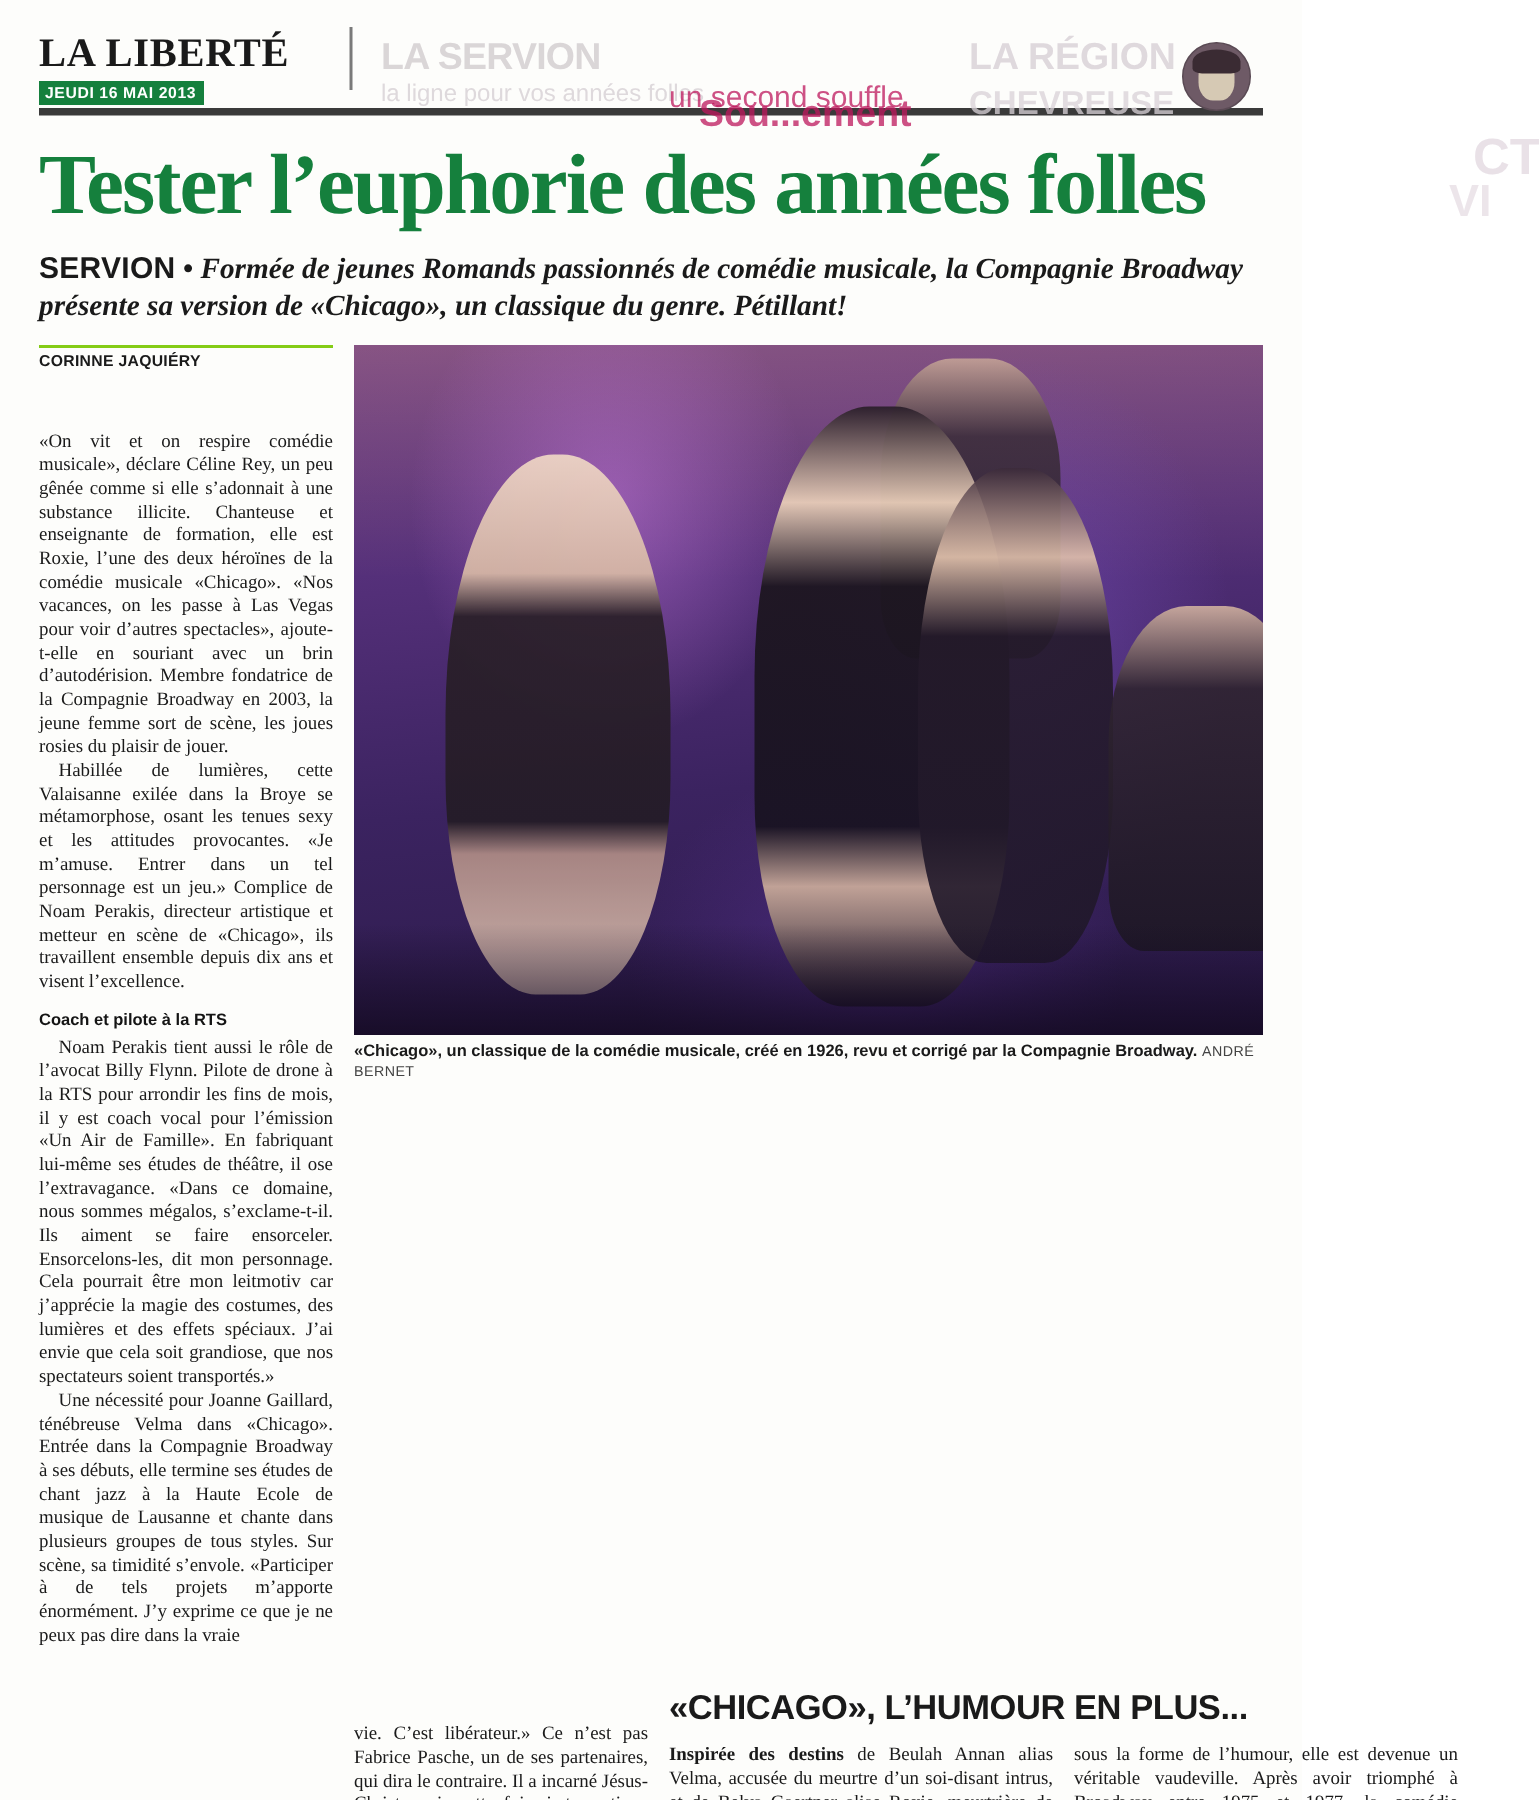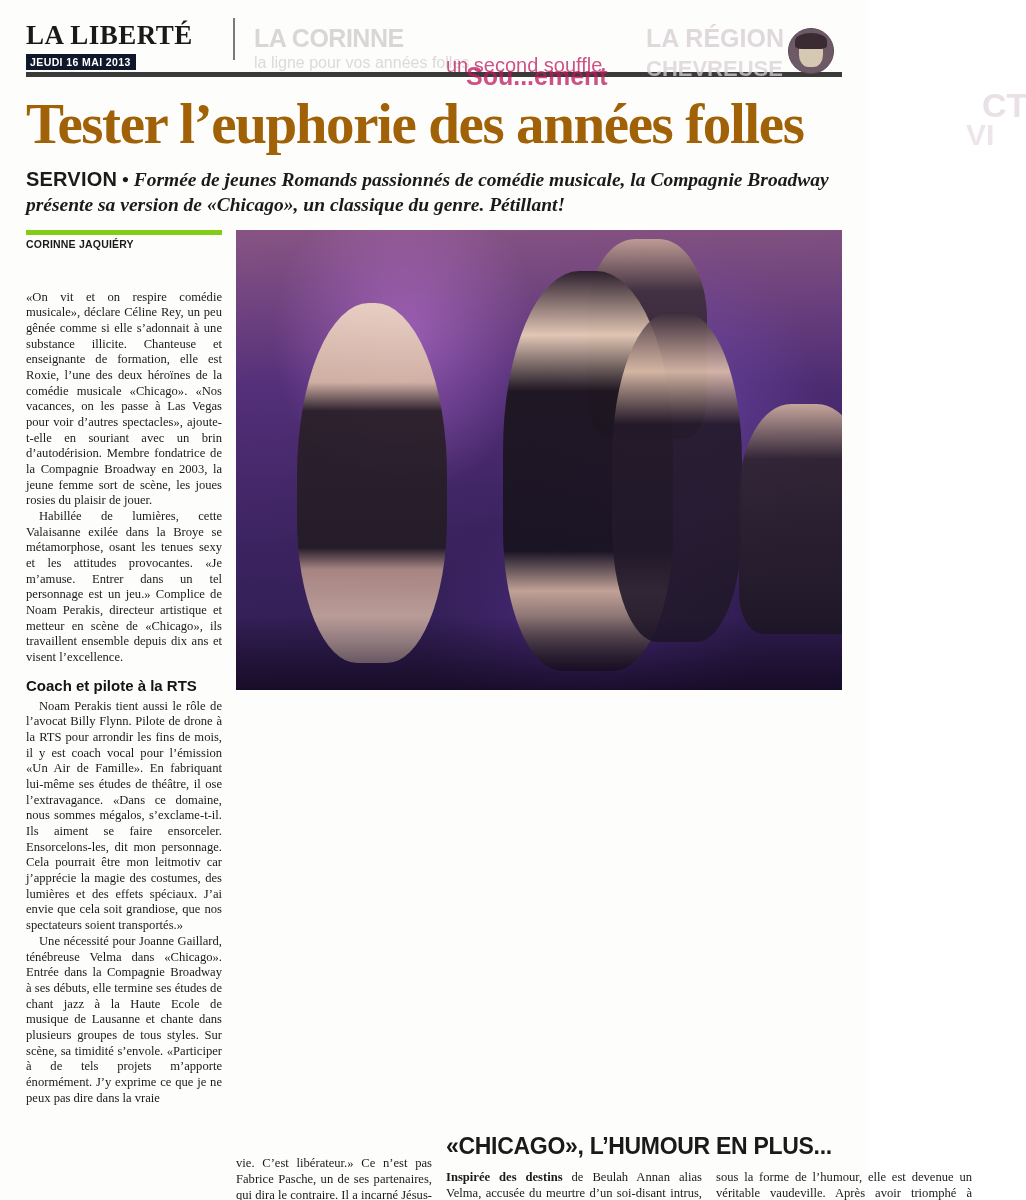--- a/index.html
+++ b/index.html
@@ -40,21 +40,21 @@
   .masthead-title {
     font-family: "Liberation Serif", serif;
     font-weight: bold;
     font-size: 27px;
     letter-spacing: 0.5px;
     color: #1a1a1a;
     line-height: 1;
   }
   .masthead-date {
     margin-top: 5px;
-    background: #0f172a;
+    background: #15803d;
     color: #ffffff;
     font-family: "Liberation Sans", sans-serif;
     font-weight: bold;
     font-size: 10.5px;
     letter-spacing: 0.4px;
     padding: 2px 5px 2px 4px;
     display: inline-block;
   }
   .masthead-rule {
     position: absolute;
@@ -114,21 +114,21 @@
   }
 
   
   .headline {
     font-family: "Liberation Serif", serif;
     font-weight: bold;
     font-size: 57px;
     line-height: 1.02;
     letter-spacing: -1.4px;
     margin: 18px 0 14px 0;
-    color: #a16207;
+    color: #15803d;
   }
 
   .lede {
     font-family: "Liberation Serif", serif;
     font-size: 19.5px;
     line-height: 1.27;
     font-style: italic;
     font-weight: bold;
     margin-bottom: 12px;
     padding-right: 10px;
@@ -158,28 +158,28 @@
     margin: 0 0 0 0;
     text-indent: 13px;
     hyphens: auto;
   }
   .col p.first { text-indent: 0; margin-top: 40px; }
   .byline {
     font-family: "Liberation Sans", sans-serif;
     font-weight: bold;
     font-size: 10.5px;
     letter-spacing: 0.2px;
-    border-top: 5px solid #84cc16;
+    border-top: 2px solid #84cc16;
     padding-top: 3px;
     margin-bottom: 5px;
   }
   .subhead {
     font-family: "Liberation Sans", sans-serif;
     font-weight: bold;
-    font-size: 15px;
+    font-size: 11px;
     margin: 11px 0 5px 0;
     color: #141414;
   }
 
   
   .photo-block {
     flex: 1 1 auto;
     width: 790px;
   }
   .photo {
@@ -277,21 +277,21 @@
 
 <div class="page">
 
   <div class="masthead">
     <div class="masthead-left">
       <div class="masthead-title">LA LIBERTÉ</div>
       <div class="masthead-date">JEUDI 16 MAI 2013</div>
     </div>
     <div class="masthead-rule"></div>
 
-    <div class="ghost ghost-a">LA CORINNE</div>
+    <div class="ghost ghost-a">LA SERVION</div>
     <div class="ghost ghost-b">Sou...ement</div>
     <div class="ghost ghost-c">LA RÉGION</div>
     <div class="ghost ghost-d">CHEVREUSE</div>
     <div class="ghost ghost-e">la ligne pour vos années folles</div>
     <div class="ghost ghost-f">un second souffle</div>
     <div class="ghost ghost-g">CT</div>
     <div class="ghost ghost-h">VI</div>
 
     <div class="logo-circle">
       <div class="face"></div>
@@ -323,20 +323,24 @@
         <div class="spotA"></div>
         <div class="spotB"></div>
         <div class="spotC"></div>
         <div class="fig m1"></div>
         <div class="fig d1"></div>
         <div class="fig d2"></div>
         <div class="fig d3"></div>
         <div class="fig m2"></div>
         <div class="floor"></div>
       </div>
+      <div class="caption">
+        <span>«Chicago», un classique de la comédie musicale, créé en 1926, revu et corrigé par la Compagnie Broadway.</span>
+        <span class="credit">ANDRÉ BERNET</span>
+      </div>
     </div>
   </div>
 
   <div class="lower">
     <div class="col">
       
     </div>
 
     <div class="col">
       <p class="first">vie. C’est libérateur.» Ce n’est pas Fabrice Pasche, un de ses partenaires, qui dira le contraire. Il a incarné Jésus-Christ, mais cette fois-ci, travesti en chroniqueuse, il aborde la scène avec l’abattage d’une diva. «J’ai beaucoup rêvé enfant, sans étudier. Jusqu’à peu, je jouais les Tanguy chez mes parents. Aujourd’hui, je sais que les rêves peuvent faire vivre.»</p>

